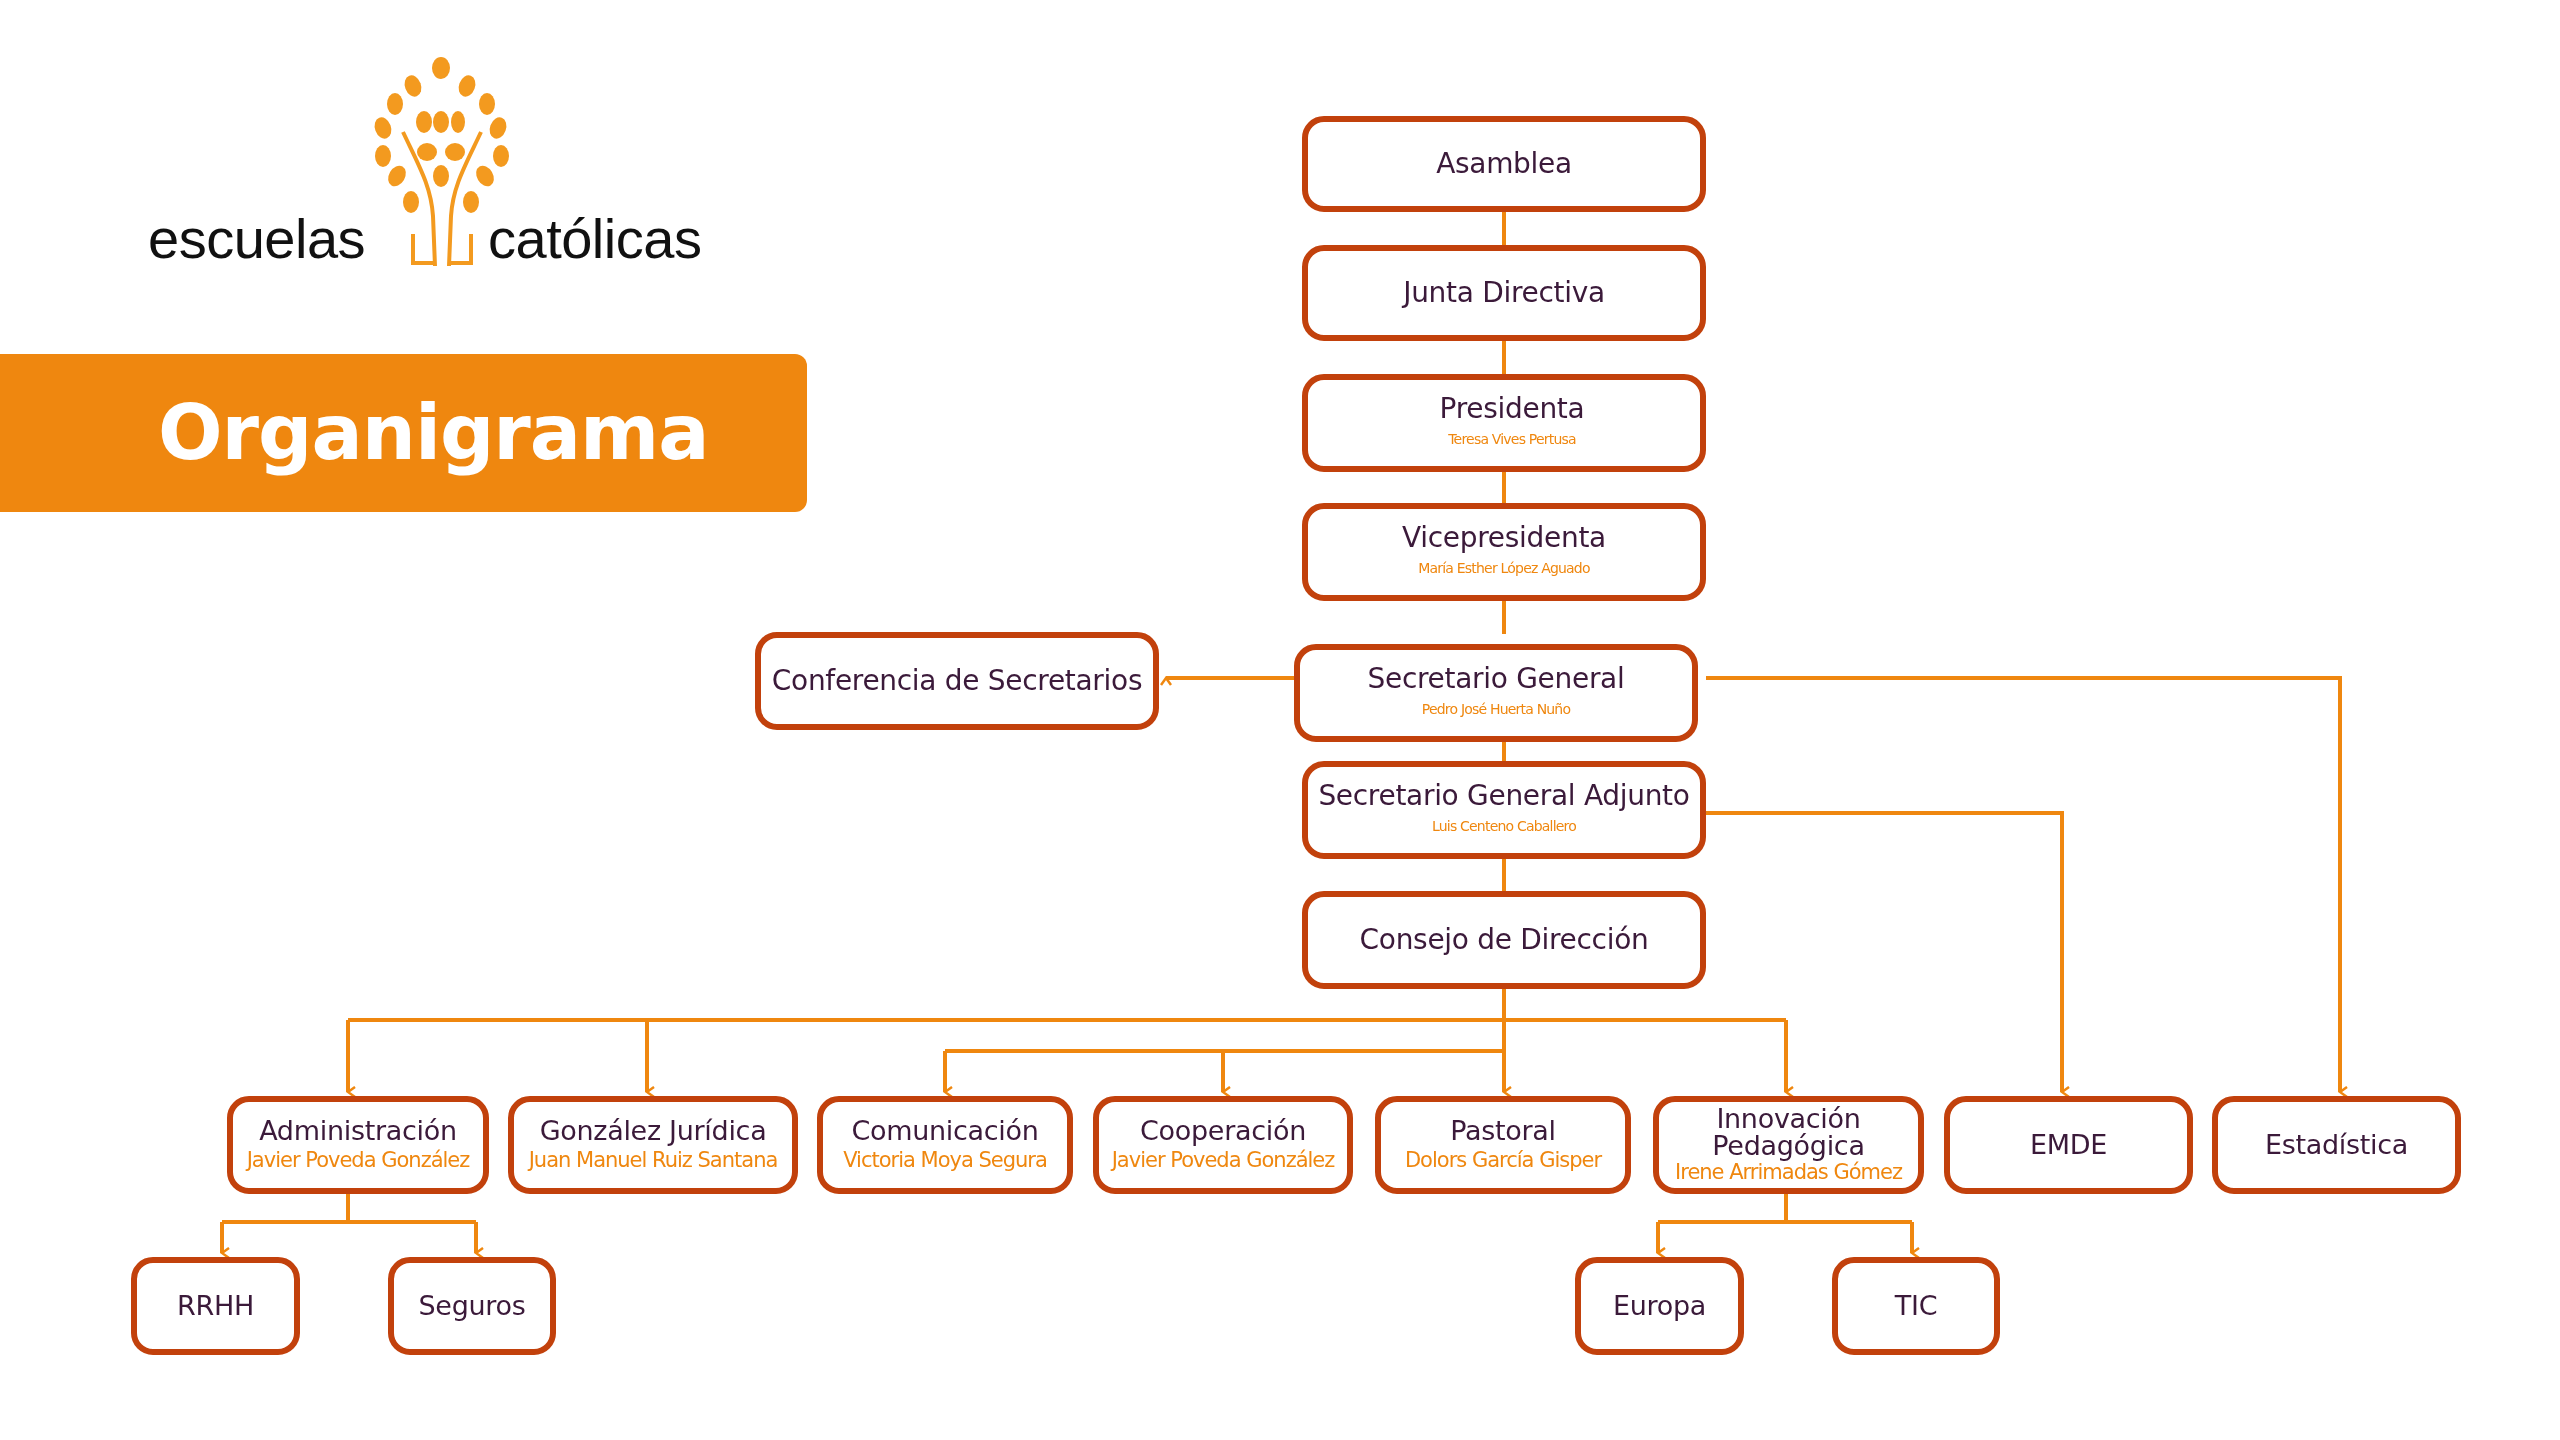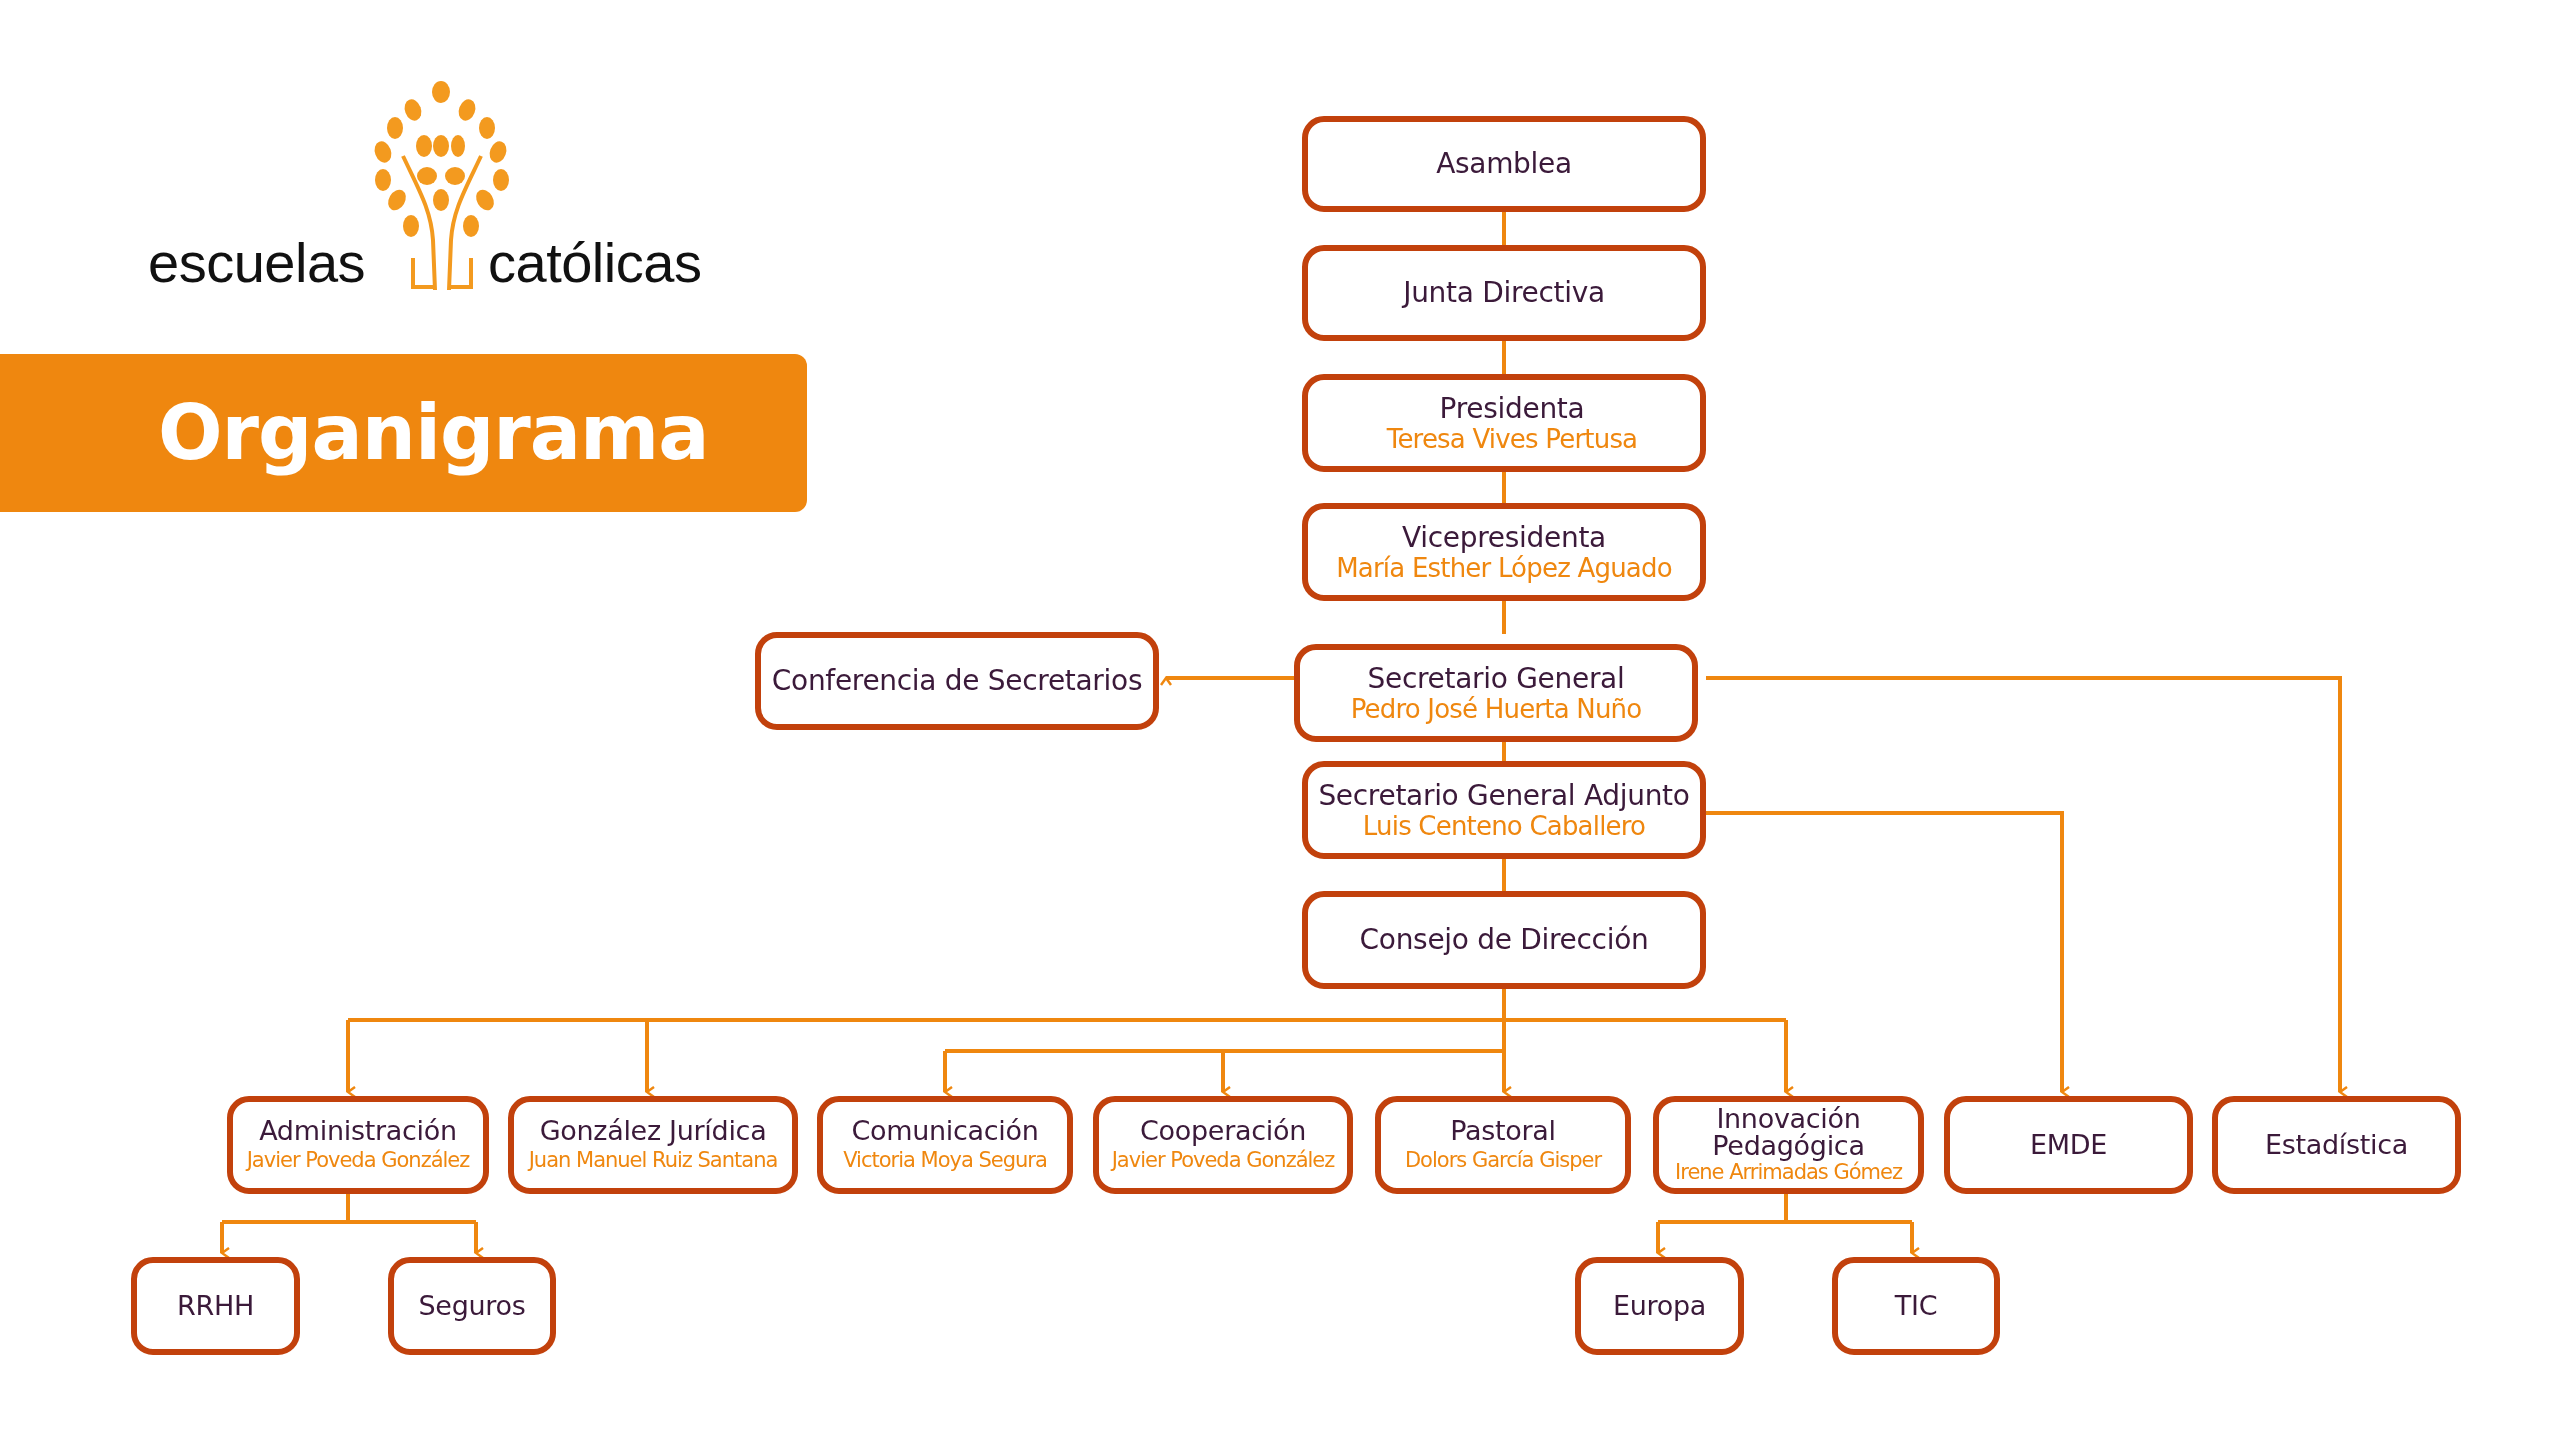--- a/index.html
+++ b/index.html
@@ -3,29 +3,29 @@
 <meta charset="utf-8">
 <style>
   html, body { margin: 0; padding: 0; background: #ffffff; }
   body { width: 2560px; height: 1440px; position: relative; overflow: hidden;
          font-family: "DejaVu Sans", "Liberation Sans", sans-serif; }
   #lines { position: absolute; left: 0; top: 0; width: 2560px; height: 1440px; pointer-events: none; }
   .box { position: absolute; box-sizing: border-box; border: 6px solid #c2410c; border-radius: 22px;
          background: #ffffff; display: flex; flex-direction: column; align-items: center;
          justify-content: center; text-align: center; }
   .box .title { color: #3B1A3A; font-size: 28px; line-height: 30px; letter-spacing: -0.3px; }
-  .box .person { color: #EF870F; font-size: 26px; line-height: 26px; letter-spacing: -0.8px; margin-top: 2px; }
+  .box .person { color: #EF870F; font-size: 14px; line-height: 26px; letter-spacing: -0.8px; margin-top: 2px; }
   .box.dept .title { font-size: 27px; line-height: 28px; }
   .box.dept .person { font-size: 21px; letter-spacing: -1px; }
   .box.dept.tight .title { line-height: 27px; }
   .band { position: absolute; left: 0; top: 354px; width: 807px; height: 158px; background: #EF870F;
           border-radius: 0 12px 12px 0; }
   .band-title { position: absolute; left: 158px; top: 0; height: 158px; line-height: 158px;
                 color: #ffffff; font-size: 76px; font-weight: bold; letter-spacing: -1px; }
-  .logo { position: absolute; left: 148px; top: 80px; width: 580px; height: 220px; text-align: center; }
+  .logo { position: absolute; left: 148px; top: 56px; width: 580px; height: 220px; text-align: center; }
   .logo-word { position: absolute; top: 150px; font-size: 56px; color: #111111; letter-spacing: -0.5px;
                font-family: "Liberation Sans", sans-serif; }
 </style>
 </head>
 <body>
 
 <div class="logo">
   <svg style="position:absolute;left:205px;top:0;" width="170" height="210" viewBox="0 0 170 210">
     <g fill="#F39A1F">
       <ellipse cx="88" cy="12" rx="9" ry="11"></ellipse>

